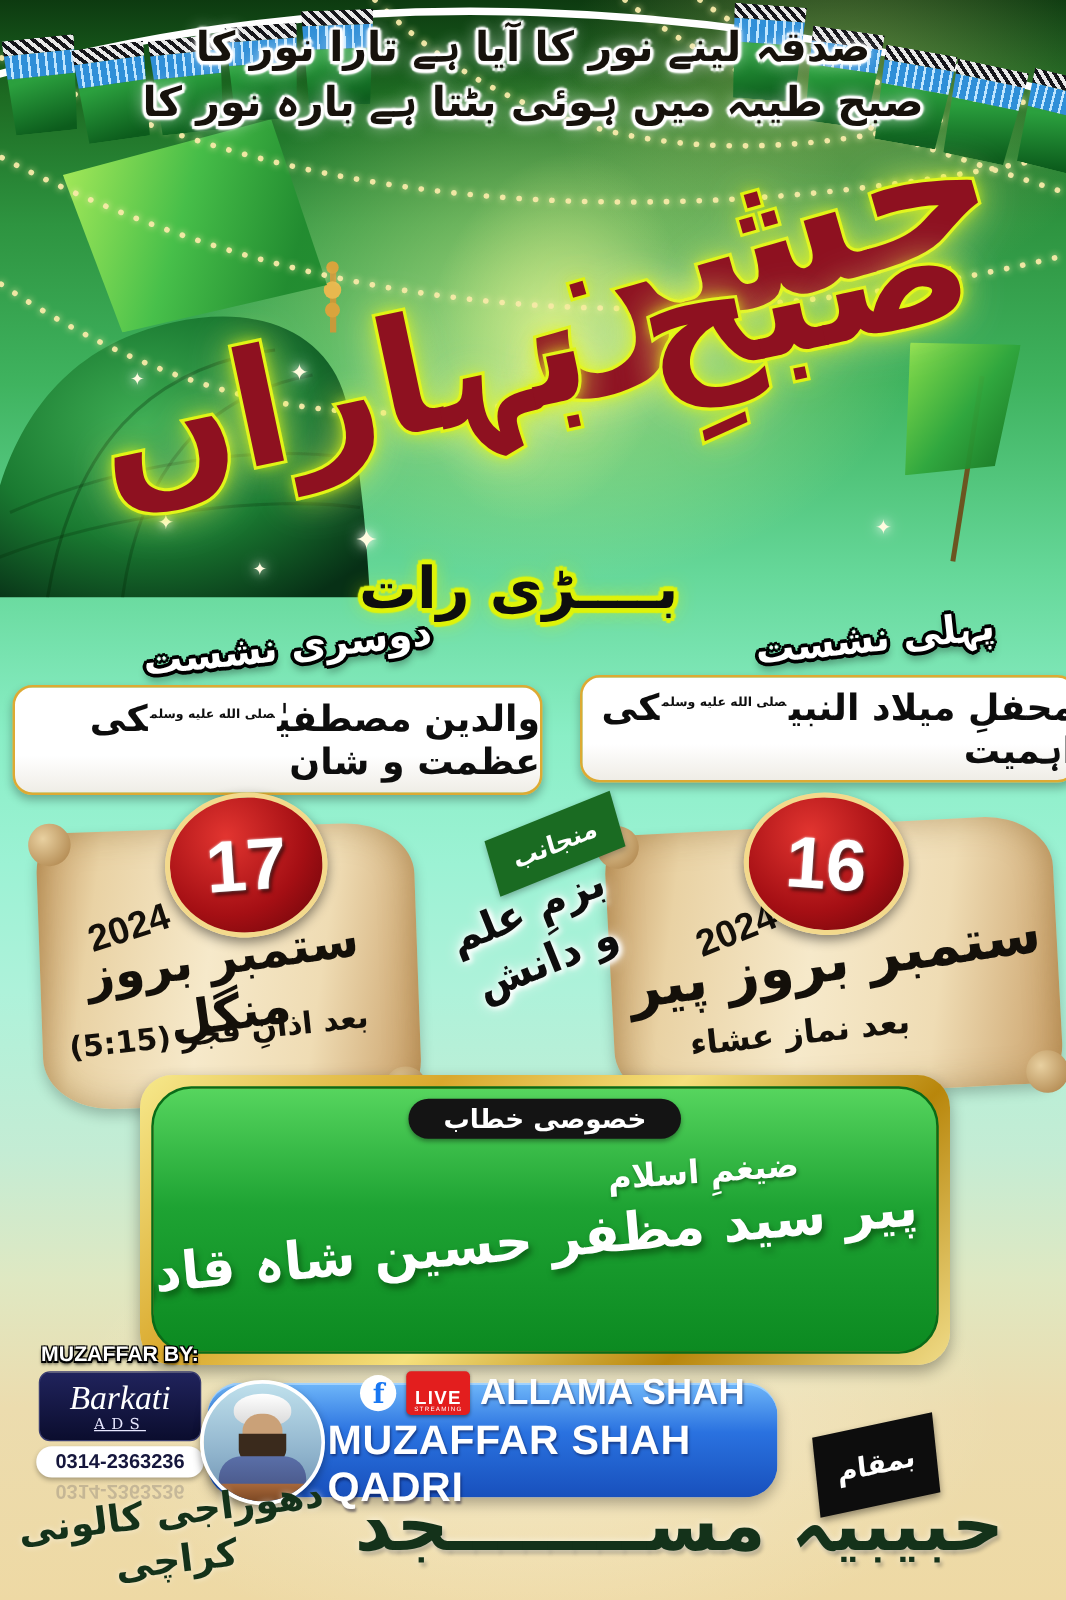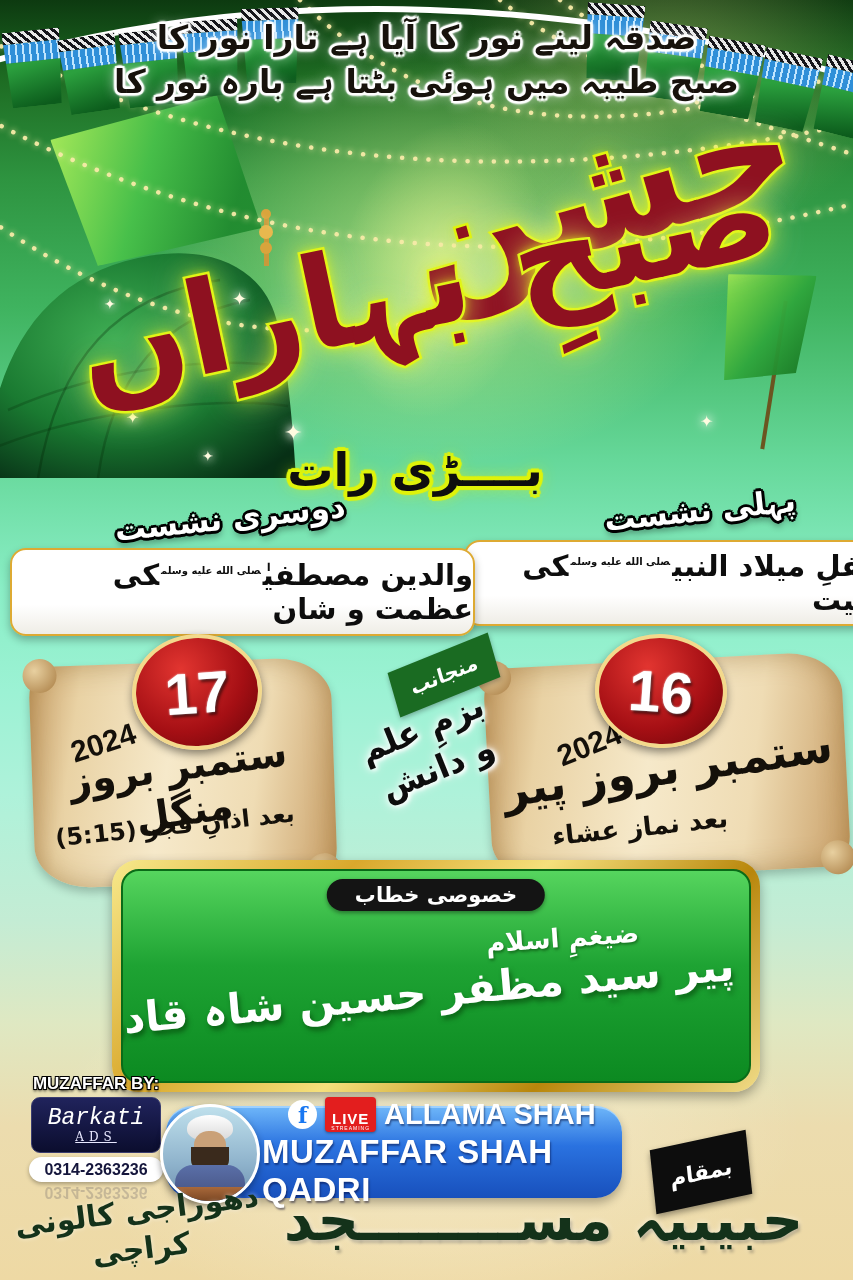--- a/index.html
+++ b/index.html
@@ -41,21 +41,21 @@
     text-shadow:0 0 10px rgba(226,247,12,.95),0 0 26px rgba(226,247,12,.7),0 0 40px rgba(255,255,255,.45);}
   .title-1{right:55px;top:118px;font-size:150px;line-height:1;transform:rotate(-16deg);}
   .title-2{left:30px;right:30px;top:218px;text-align:center;font-size:128px;line-height:1;transform:rotate(-12deg);}
   .subtitle{left:180px;width:470px;top:443px;text-align:center;font-size:46px;font-weight:bold;color:#0e0e0e;
     text-shadow:-3px -3px 1px #dff30a,3px -3px 1px #dff30a,-3px 3px 1px #dff30a,3px 3px 1px #dff30a,0 -4px 1px #dff30a,0 4px 1px #dff30a,-4px 0 1px #dff30a,4px 0 1px #dff30a,0 0 16px rgba(223,243,10,.9);}
   
   .session-heading{font-size:31px;font-weight:bold;color:#fff;
     text-shadow:-2px -2px 0 #000,2px -2px 0 #000,-2px 2px 0 #000,2px 2px 0 #000,0 -3px 0 #000,0 3px 0 #000,-3px 0 0 #000,3px 0 0 #000,0 5px 7px rgba(0,0,0,.45);}
   .session-box{background:linear-gradient(180deg,#ffffff 65%,#efede6);border:2px solid #ddaa33;border-radius:16px;
     box-shadow:0 4px 8px rgba(0,0,0,.28);display:flex;align-items:center;justify-content:center;
-    font-weight:bold;color:#0d0d0d;padding-left:41px;}
+    font-weight:bold;color:#0d0d0d;}
   .durood{font-size:10px;vertical-align:super;margin:0 2px;}
   
   .scroll{background:linear-gradient(100deg,#c79e66 0%,#e9d2a4 16%,#f6e9ca 45%,#efdcb4 72%,#c89e66 100%);
     border-radius:20px 56px 20px 56px/32px 42px 32px 42px;
     box-shadow:inset 0 0 28px rgba(120,80,20,.4),0 5px 10px rgba(0,0,0,.22);}
   .scroll::before,.scroll::after{content:"";position:absolute;width:34px;height:34px;border-radius:50%;
     background:radial-gradient(circle at 35% 35%,#e8d0a0,#a87c42);}
   .scroll::before{left:-6px;top:-8px;}
   .scroll::after{right:-4px;bottom:-8px;}
   .badge{border-radius:50%;display:flex;align-items:center;justify-content:center;
@@ -67,35 +67,35 @@
   .scroll-month,.scroll-time{font-weight:bold;color:#14100a;text-align:center;}
   
   .org-tag{background:#1a6b22;color:#fff;display:flex;align-items:center;justify-content:center;
     font-size:20px;font-weight:bold;box-shadow:0 2px 5px rgba(0,0,0,.3);}
   .org-name{font-size:33px;font-weight:bold;color:#0d0d0d;text-align:center;line-height:1.3;
     text-shadow:0 0 6px #fff,0 0 12px #fff,2px 2px 4px rgba(255,255,255,.9);}
   
   .gold-frame{left:112px;top:860px;width:648px;height:232px;border-radius:26px;padding:9px;box-sizing:border-box;
     background:linear-gradient(135deg,#f7e98c,#d9a82c 28%,#f5e07c 50%,#b8860b 74%,#f0dc88);
     box-shadow:0 5px 12px rgba(0,0,0,.32);}
-  .green-inner{width:100%;height:100%;border-radius:18px;border:2px solid #0a6b18;box-sizing:border-box;
+  .green-inner{width:100%;height:100%;border-radius:32px;border:2px solid #0a6b18;box-sizing:border-box;
     background:linear-gradient(180deg,#56d55e,#1ea333 45%,#0c8a21);position:relative;overflow:hidden;}
   .speech-pill{left:50%;transform:translateX(-50%);top:8px;background:#141414;border-radius:20px;
     padding:4px 28px;color:#fff;font-size:21px;font-weight:bold;white-space:nowrap;box-shadow:0 2px 4px rgba(0,0,0,.4);}
   .speech-honorific{right:110px;top:52px;color:#fff;font-size:26px;font-weight:bold;transform:rotate(-4deg);
     text-shadow:1px 2px 3px rgba(0,50,0,.5);}
   .speaker-name{left:14px;right:14px;top:96px;text-align:center;color:#fff;font-size:42px;font-weight:bold;
     transform:rotate(-5deg);white-space:nowrap;text-shadow:2px 4px 5px rgba(0,45,0,.5);}
   
   .designer{left:26px;top:1074px;width:140px;text-align:center;font-family:"Liberation Sans",sans-serif;}
   .designer-label{font-size:17px;font-weight:bold;color:#fff;
     text-shadow:-1px -1px 0 #000,1px -1px 0 #000,-1px 1px 0 #000,1px 1px 0 #000,0 2px 3px #000;}
   .designer-box{margin:3px auto 0;width:128px;height:54px;border-radius:9px;border:1px solid #3a3d70;
     background:linear-gradient(#20235c,#0b0d2e);display:flex;flex-direction:column;align-items:center;justify-content:center;}
-  .designer-name{font-family:Liberation Mono, monospace;font-style:italic;font-size:23px;color:#fff;line-height:1;}
+  .designer-name{font-family:Liberation Serif, serif;font-style:italic;font-size:27px;color:#fff;line-height:1;}
   .designer-sub{font-size:12px;letter-spacing:5px;color:#e8e8ff;font-family:"DejaVu Serif",serif;text-decoration:underline;}
   .designer-phone{margin:4px auto 0;width:134px;height:25px;border-radius:13px;background:#fff;color:#15163c;
     font-size:16px;font-weight:bold;display:flex;align-items:center;justify-content:center;box-shadow:0 2px 4px rgba(0,0,0,.3);}
   .designer-reflection{margin:1px auto 0;transform:scaleY(-1);opacity:.18;font-size:16px;font-weight:bold;color:#15163c;}
   
   .live-bar{left:166px;top:1106px;width:456px;height:90px;border-radius:26px;
     background:linear-gradient(180deg,#6cb4f8 0%,#2a72e0 42%,#1850bc 100%);
     border-top:2px solid #9ed1ff;box-shadow:0 5px 10px rgba(0,0,0,.28);}
   .avatar{left:-6px;top:-4px;width:94px;height:94px;border-radius:50%;border:3px solid #fff;overflow:hidden;
     background:linear-gradient(180deg,#bfe0ec 0%,#8fb3cc 60%,#6d8fae 100%);box-shadow:0 3px 7px rgba(0,0,0,.35);}

